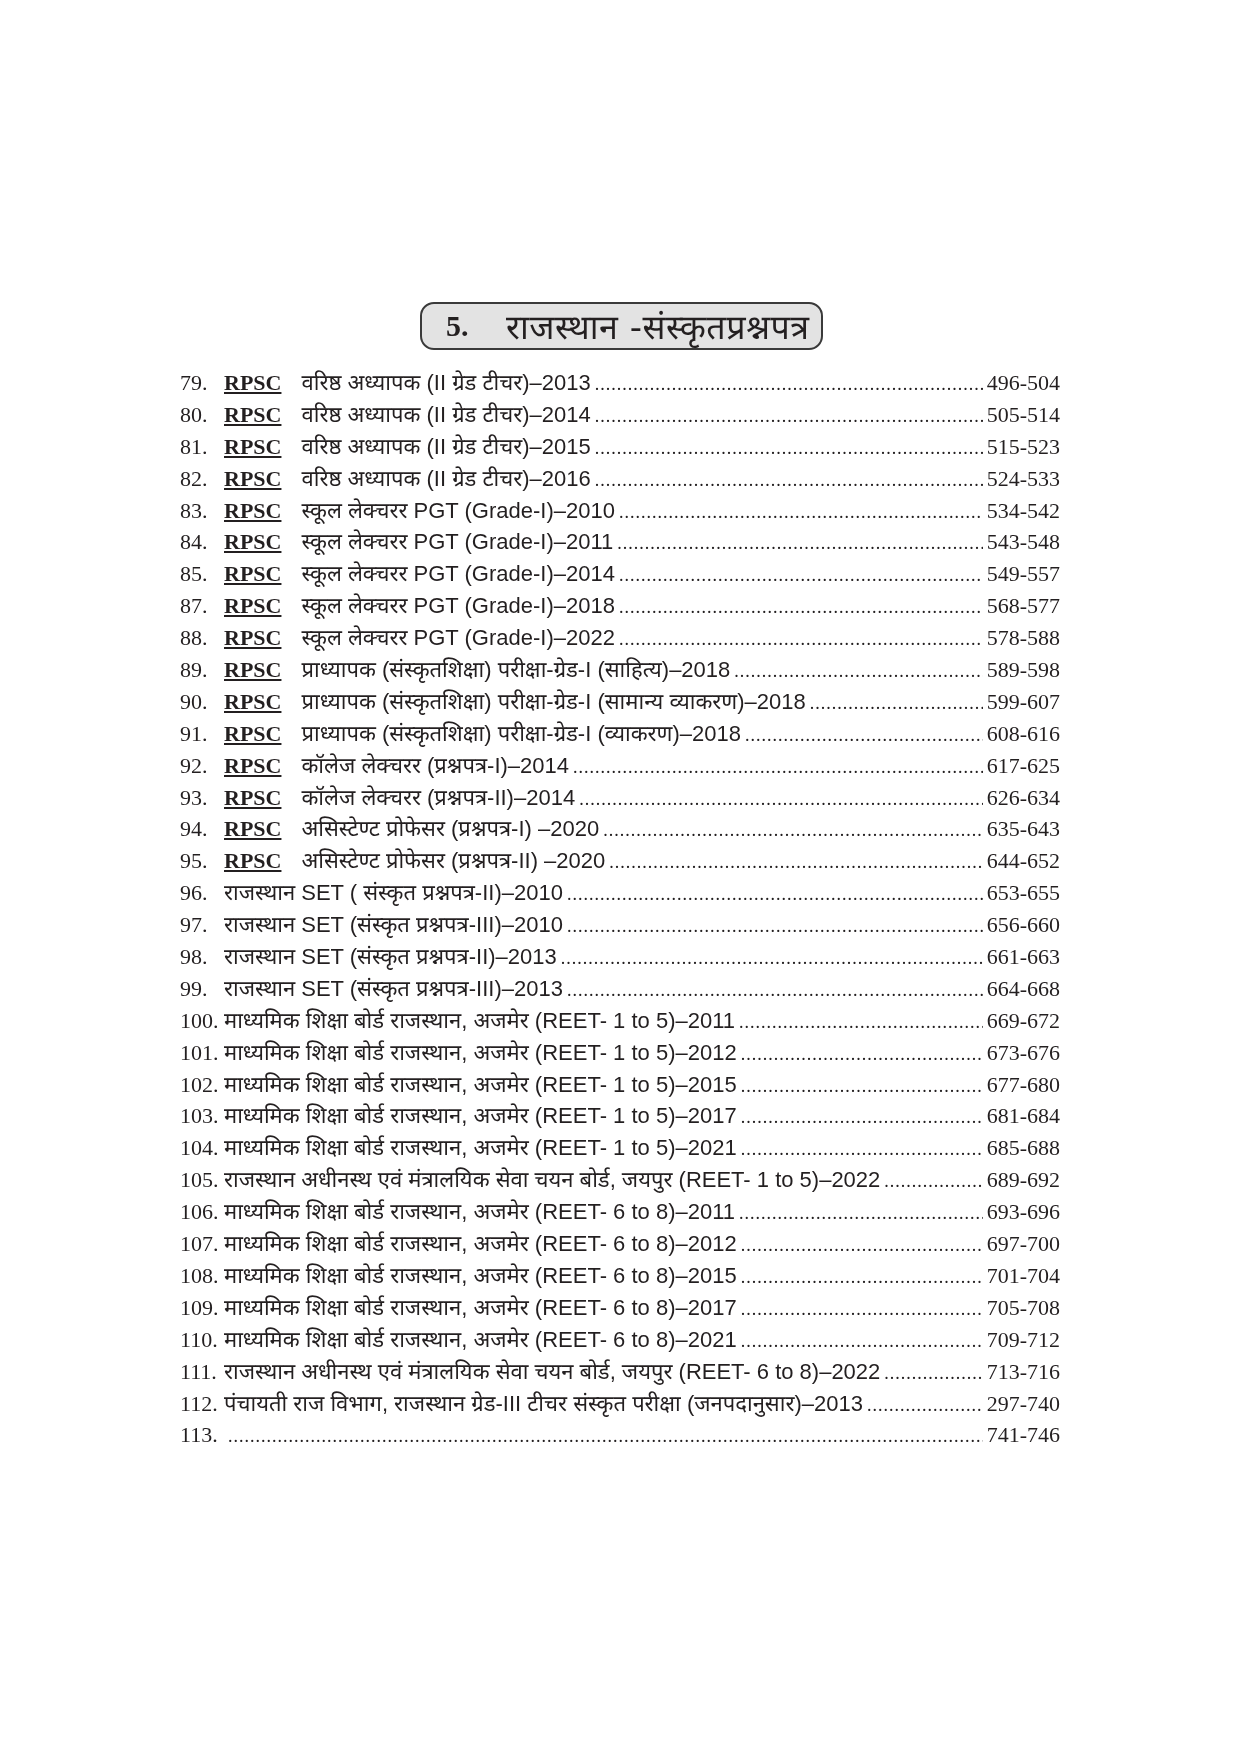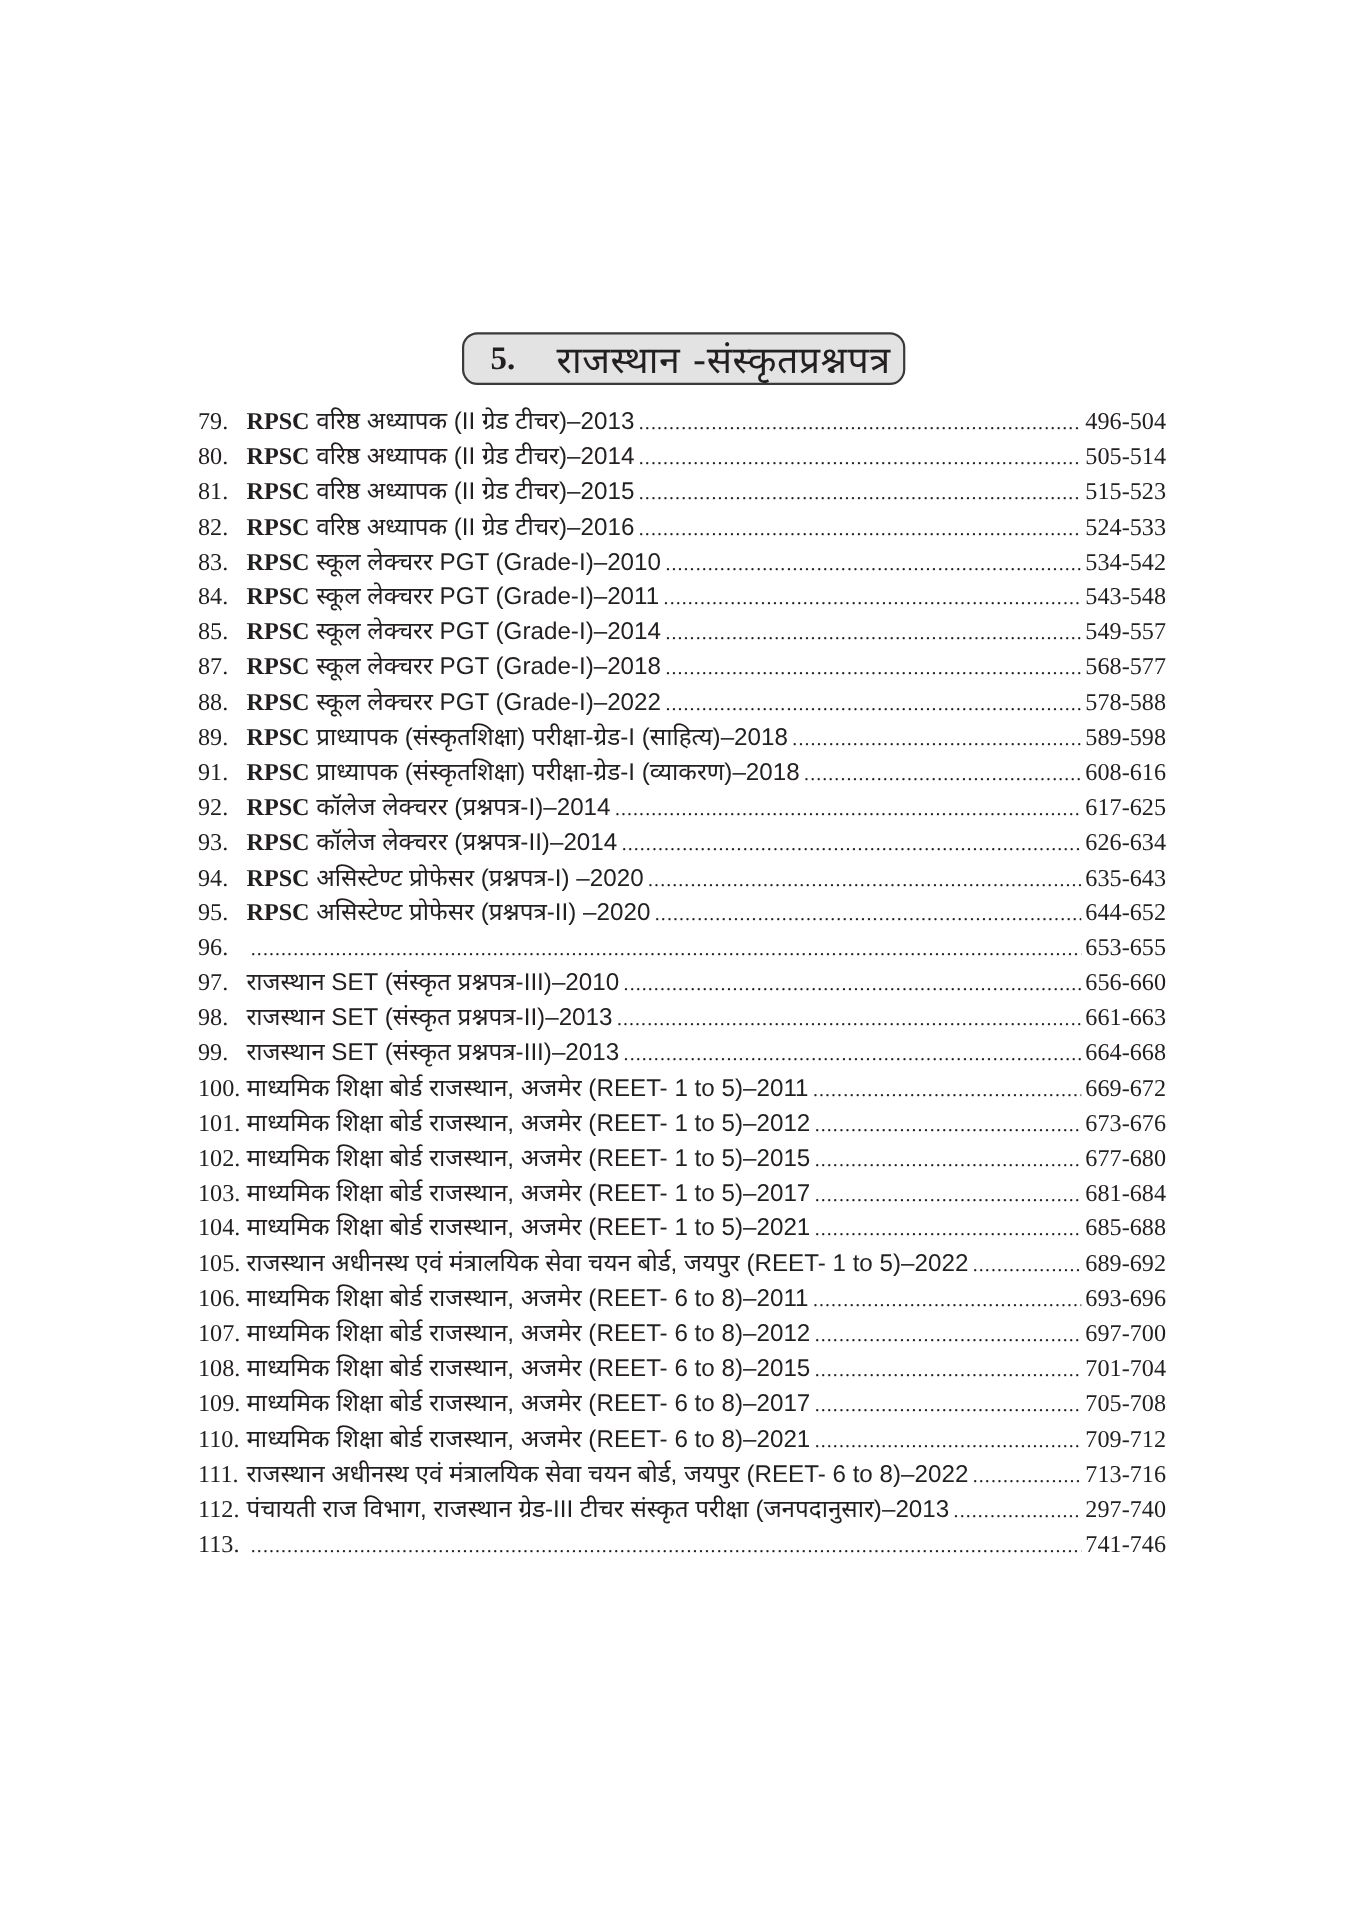--- a/index.html
+++ b/index.html
@@ -9,21 +9,21 @@
     position: absolute; left: 420px; top: 302px; width: 403px; height: 48px;
     border: 2px solid #3a3a3a; border-radius: 14px; background: #e3e3e3;
     box-sizing: border-box; display: flex; align-items: center;
   }
   .title-num { font-weight: bold; font-size: 30px; margin-left: 24px; width: 60px; }
   .title-text { font-size: 34px; font-family: "DejaVu Sans", sans-serif; font-weight: normal; letter-spacing: 0.5px; }
   .toc { position: absolute; left: 180px; top: 367px; width: 880px; }
   .row { display: flex; align-items: baseline; height: 31.9px; line-height: 31.9px; font-size: 22px; white-space: nowrap; }
   .num { width: 44px; flex: none; }
   .title { flex: none; }
-  .title .org { font-weight: bold; margin-right: 6px; }
+  .title .org { font-weight: bold; margin-right: 20px; text-decoration: underline; }
   .title .deva { font-family: Liberation Sans, sans-serif; font-size: 22px; }
   .leader { flex: 1 1 auto; overflow: hidden; margin: 0 4px; color: #231f20; letter-spacing: 1px; font-size: 18px; }
   .leader::before { content: "........................................................................................................................................................................................................................................................"; }
   .pages { flex: none; text-align: left; }
 </style>
 </head>
 <body>
 
 <div class="title-box">
   <span class="title-num">5.</span>
@@ -85,20 +85,26 @@
     <span class="leader"></span>
     <span class="pages">578-588</span>
   </div>
     <div class="row">
     <span class="num">89.</span>
     <span class="title"><span class="org">RPSC</span><span class="deva">प्राध्यापक (संस्कृतशिक्षा) परीक्षा-ग्रेड-I (साहित्य)–2018</span></span>
     <span class="leader"></span>
     <span class="pages">589-598</span>
   </div>
     <div class="row">
+    <span class="num">90.</span>
+    <span class="title"><span class="org">RPSC</span><span class="deva">प्राध्यापक (संस्कृतशिक्षा) परीक्षा-ग्रेड-I (सामान्य व्याकरण)–2018</span></span>
+    <span class="leader"></span>
+    <span class="pages">599-607</span>
+  </div>
+    <div class="row">
     <span class="num">91.</span>
     <span class="title"><span class="org">RPSC</span><span class="deva">प्राध्यापक (संस्कृतशिक्षा) परीक्षा-ग्रेड-I (व्याकरण)–2018</span></span>
     <span class="leader"></span>
     <span class="pages">608-616</span>
   </div>
     <div class="row">
     <span class="num">92.</span>
     <span class="title"><span class="org">RPSC</span><span class="deva">कॉलेज लेक्चरर (प्रश्नपत्र-I)–2014</span></span>
     <span class="leader"></span>
     <span class="pages">617-625</span>
@@ -116,20 +122,21 @@
     <span class="pages">635-643</span>
   </div>
     <div class="row">
     <span class="num">95.</span>
     <span class="title"><span class="org">RPSC</span><span class="deva">असिस्टेण्ट प्रोफेसर (प्रश्नपत्र-II) –2020</span></span>
     <span class="leader"></span>
     <span class="pages">644-652</span>
   </div>
     <div class="row">
     <span class="num">96.</span>
+    <span class="title"><span class="deva">राजस्थान SET ( संस्कृत प्रश्नपत्र-II)–2010</span></span>
     <span class="leader"></span>
     <span class="pages">653-655</span>
   </div>
     <div class="row">
     <span class="num">97.</span>
     <span class="title"><span class="deva">राजस्थान SET (संस्कृत प्रश्नपत्र-III)–2010</span></span>
     <span class="leader"></span>
     <span class="pages">656-660</span>
   </div>
     <div class="row">

